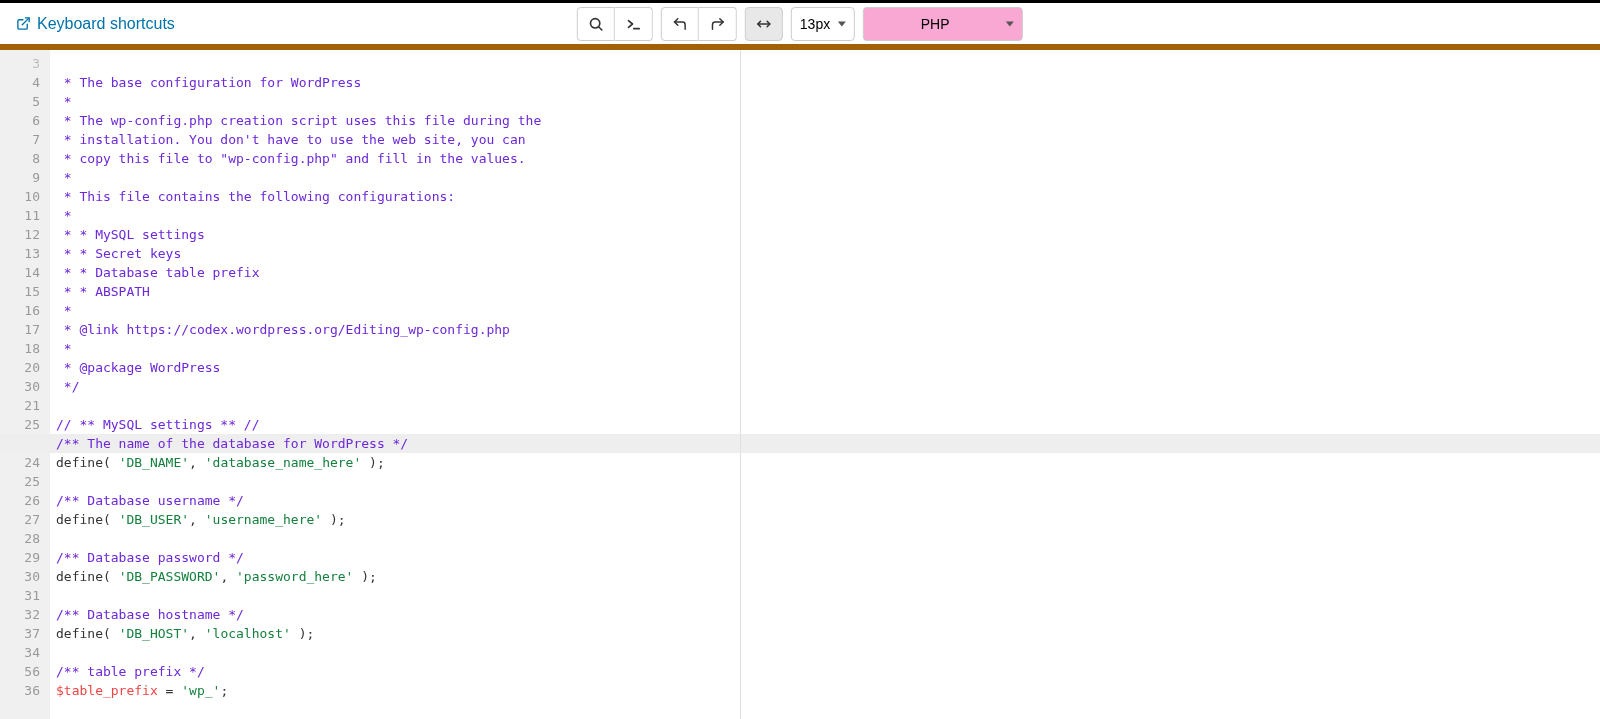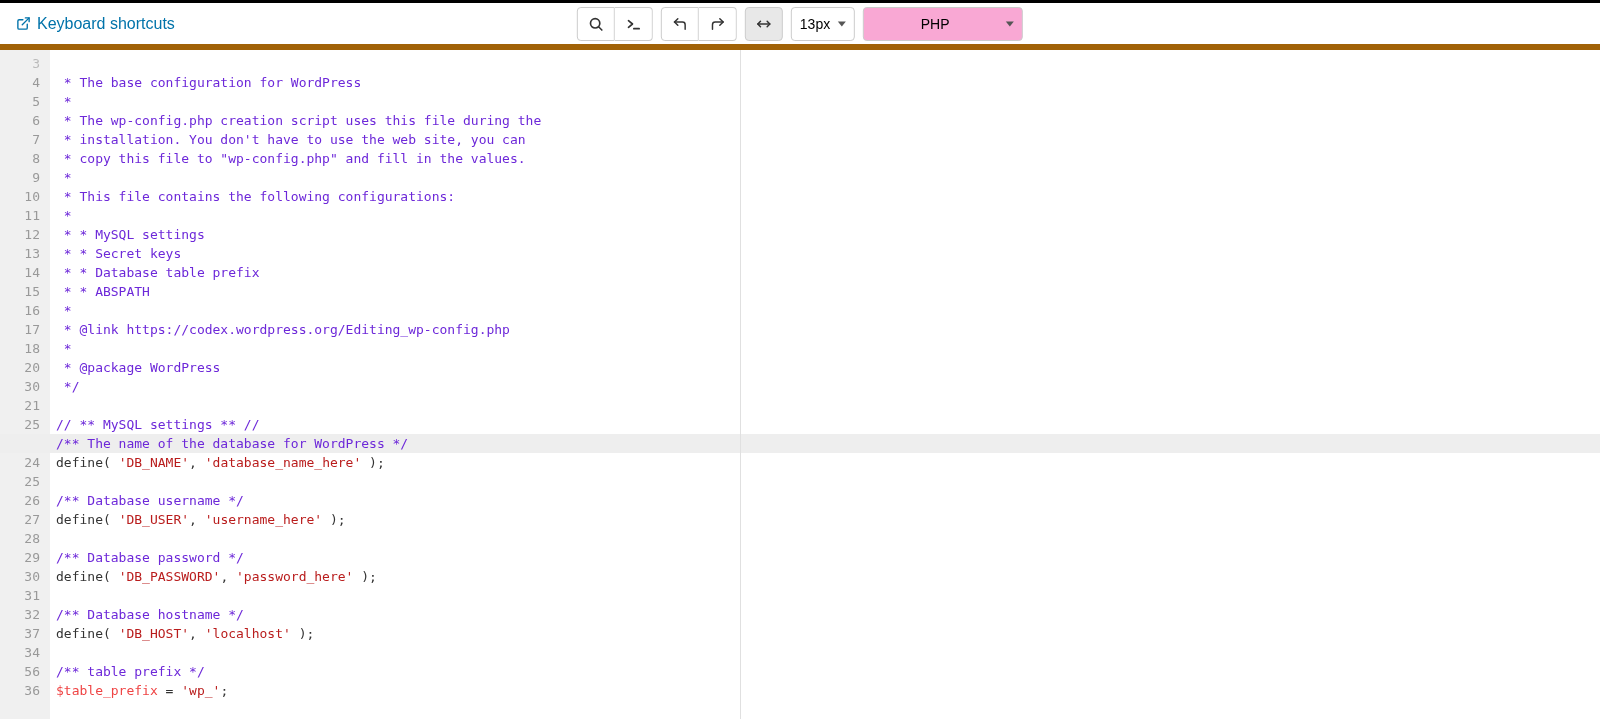--- a/index.html
+++ b/index.html
@@ -22,21 +22,21 @@
 .lang-select::after { content: ""; position: absolute; right: 8px; top: 50%; width: 0; height: 0; border-left: 4px solid transparent; border-right: 4px solid transparent; border-top: 5px solid #555; transform: translateY(-50%); }
 .editor { display: flex; height: calc(100% - 50px); position: relative; }
 .gutter { width: 50px; background: #f0f0f0; text-align: right; padding-right: 10px; font-family: "Menlo", "Consolas", monospace; font-size: 13px; color: #999; line-height: 19px; padding-top: 4px; user-select: none; }
 .gutter .ln.first { color: #bbb; }
 .code-area { flex: 1; font-family: "Menlo", "Consolas", monospace; font-size: 13px; line-height: 19px; padding-top: 4px; padding-left: 6px; white-space: pre; position: relative; }
 .code-area .line { height: 19px; }
 .row-highlight { position: absolute; left: 0; right: 0; height: 19px; background: #eeeeee; z-index: 0; }
 .code-area .line > span { position: relative; z-index: 1; }
 .c-comment { color: #6d28d9; }
 .c-paren { color: #333; }
-.c-string { color: #b91c1c; }
+.c-string { color: #15803d; }
 .c-plain { color: #333; }
 .c-var { color: #ef4444; }
 .divider { position: absolute; top: 0; bottom: 0; left: 740px; width: 1px; background: #e0e0e0; z-index: 2; }
 </style>
 </head>
 <body>
 
 <div class="topbar">
   <a class="shortcuts-link">
     <svg viewBox="0 0 24 24" fill="none" stroke="#0073aa" stroke-width="2.2" stroke-linecap="round" stroke-linejoin="round">

